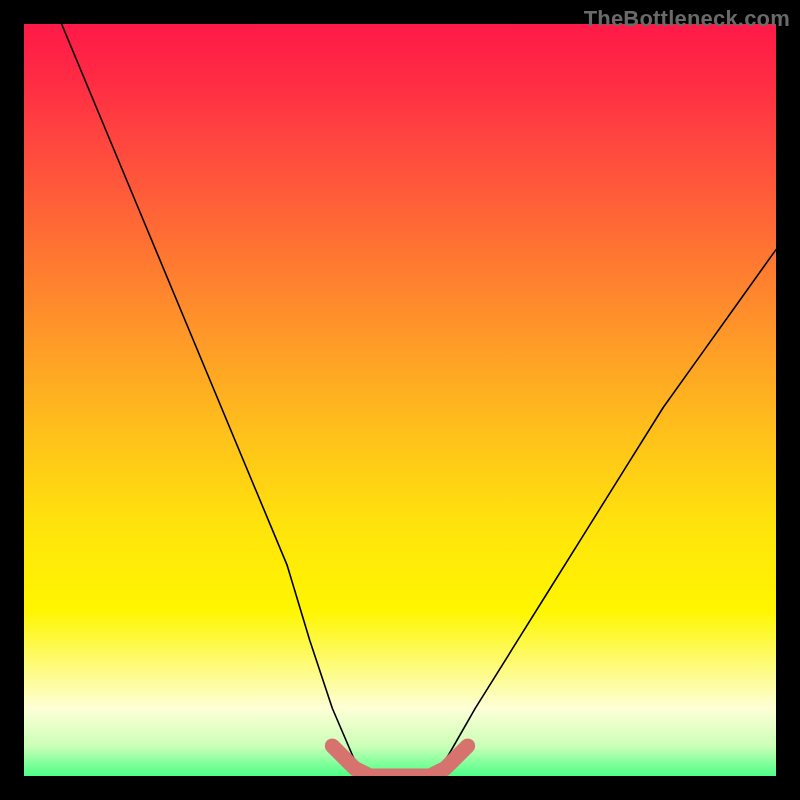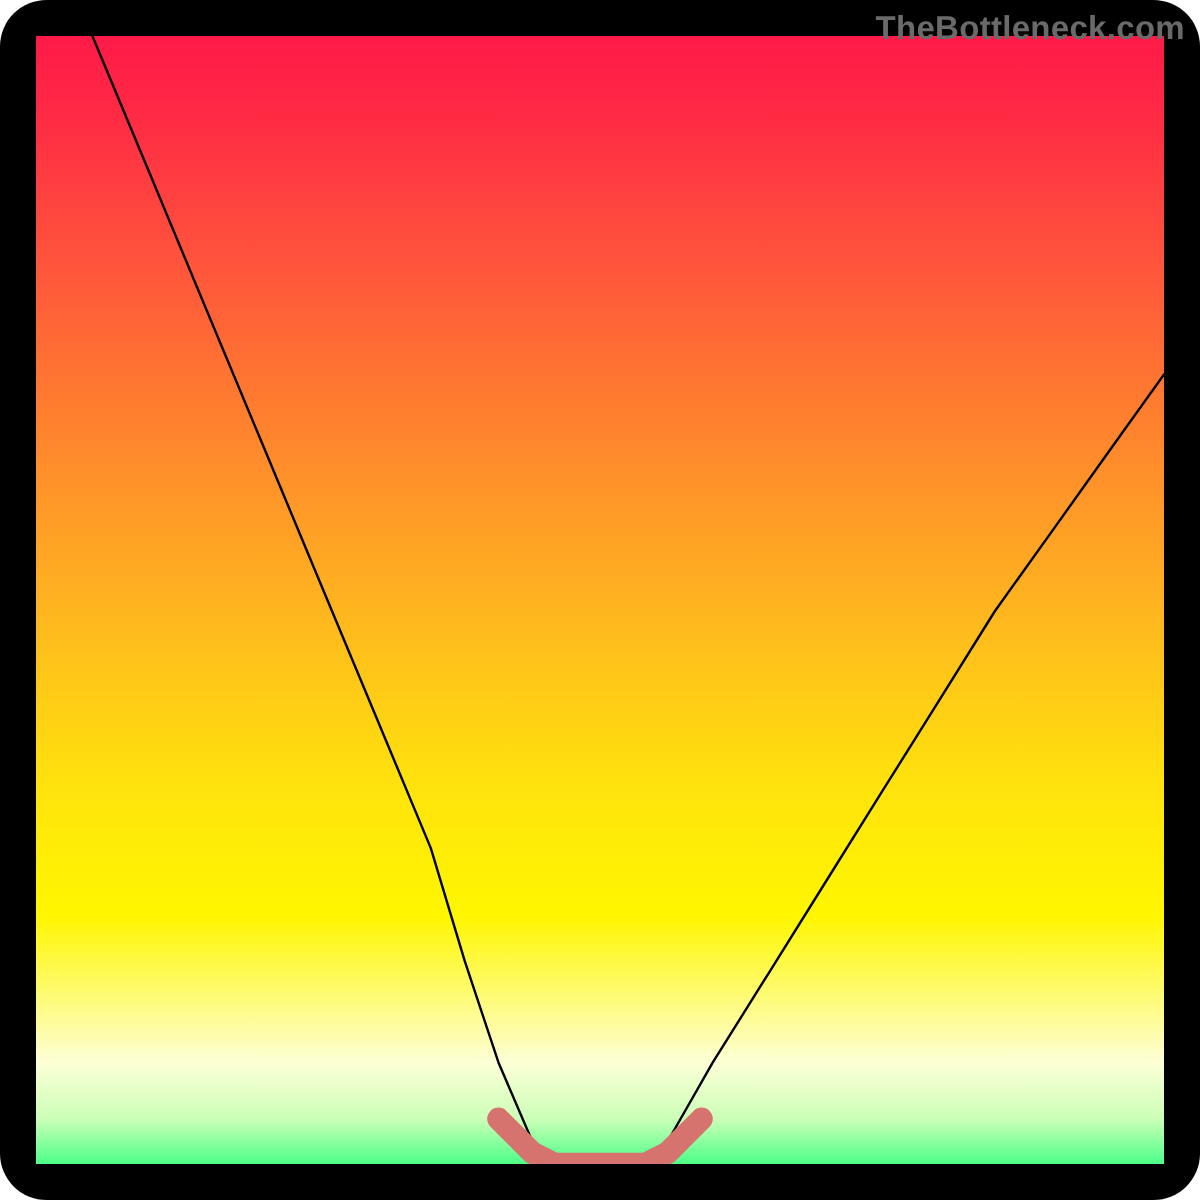--- a/index.html
+++ b/index.html
@@ -7,21 +7,20 @@
     padding: 0;
     width: 800px;
     height: 800px;
     overflow: hidden;
   }
   .container {
     position: relative;
     width: 800px;
     height: 800px;
     background: #000;
-    border-radius: 31px;
   }
   .plot-area {
     position: absolute;
     left: 24px;
     top: 24px;
     width: 752px;
     height: 752px;
     background: linear-gradient(to bottom,
       #ff1a48 0%,
       #ff2a44 7%,

